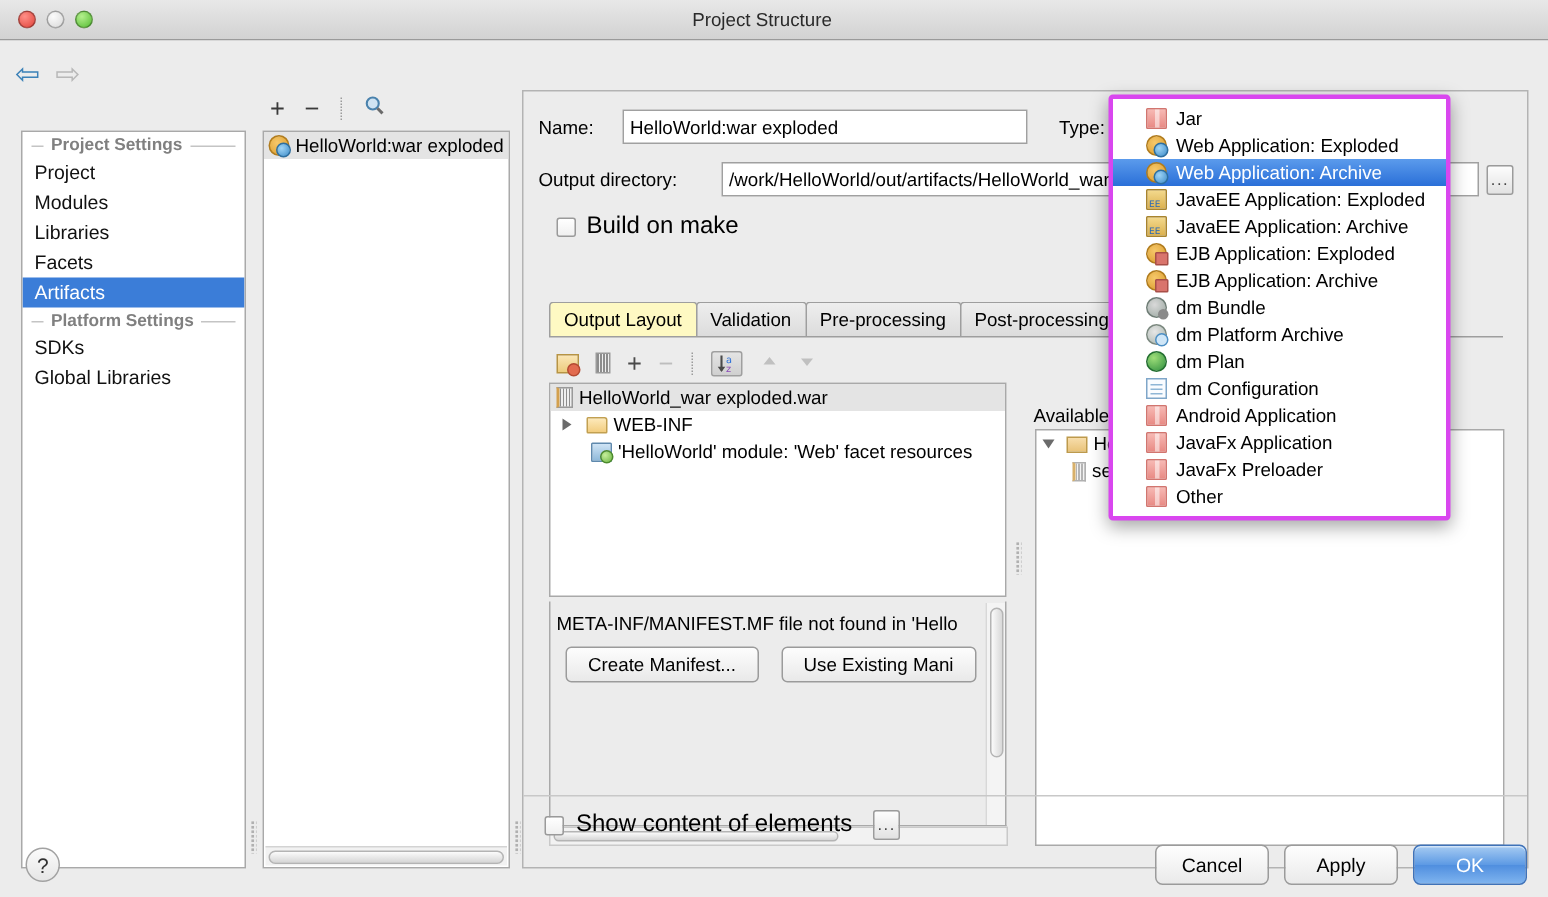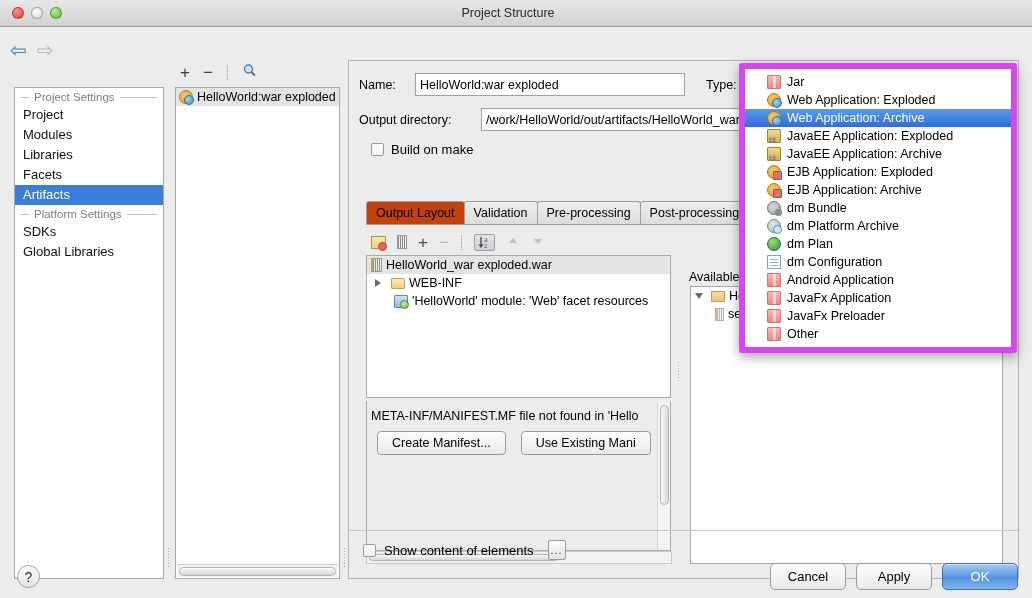--- a/index.html
+++ b/index.html
@@ -43,21 +43,21 @@
   .navarrow.disabled { color:#b8b8b8; }
 
   
   #settings-list {
     position:absolute; left:14px; top:60px; width:150px; height:492px;
     background:#fff; border:1px solid #a9a9a9;
     overflow:hidden;
   }
   .group-header {
     display:flex; align-items:center; gap:5px;
-    font-weight:normal; font-size:11.5px; color:#808080;
+    font-weight:bold; font-size:11.5px; color:#808080;
     padding: 3px 6px 2px 6px; white-space:nowrap;
   }
   .group-header .rule { flex:1; height:1px; background:#c4c4c4; }
   .group-header .rule.l { max-width:8px; }
   .nav-item {
     padding: 2px 8px 3px 8px; font-size:13px; color:#111; white-space:nowrap;
   }
   .nav-item.selected { background:#3b7dd8; color:#fff; }
 
   
@@ -108,31 +108,31 @@
     background:linear-gradient(to bottom,#fdfdfd,#e2e2e2);
     border-radius:2px; display:flex; align-items:center; justify-content:center;
     font-size:11px; color:#444; letter-spacing:1px;
   }
 
   .checkbox-row { display:flex; align-items:center; gap:7px; margin:11px 0 0 22px; }
   .cbox {
     width:13px; height:13px; border:1px solid #9a9a9a; border-radius:2px;
     background:linear-gradient(to bottom,#ffffff,#f0f0f0);
   }
-  .cbox-label { font-size:13px; }
+  .cbox-label { font-size:16px; }
 
   
   #tabs { position:absolute; left:17px; top:140px; display:flex; align-items:flex-end; }
   .tab {
     border:1px solid #9e9e9e; border-bottom:none;
     padding:4px 9px 4px 9px; font-size:12.5px; white-space:nowrap;
     background:linear-gradient(to bottom,#eeeeee,#dcdcdc);
     margin-right:-1px; border-radius:3px 3px 0 0;
   }
-  .tab.active { background:#c2410c; font-weight:normal; color:#000; position:relative; z-index:3; }
+  .tab.active { background:#fef9c3; font-weight:normal; color:#000; position:relative; z-index:3; }
   #tabs-underline {
     position:absolute; left:17px; top:163px; width:636px; height:1px; background:#9e9e9e;
   }
 
   
   #layout-toolbar {
     position:absolute; left:18px; top:168px; width:320px; height:26px;
     display:flex; align-items:center; gap:11px; padding-left:4px;
   }
   .ltb { font-size:15px; line-height:15px; color:#4a4a4a; }
@@ -210,22 +210,22 @@
     display:flex; align-items:center; justify-content:center; font-size:13px;
   }
   .dlg-btn.default {
     background:linear-gradient(to bottom,#a6cbf2 0%, #5d9ae4 50%, #4f8edf 51%, #7fb4ef 100%);
     border-color:#3f72b8; color:#fff; font-weight:500;
     box-shadow: inset 0 1px 0 rgba(255,255,255,.5);
   }
 
   
   #dropdown {
-    position:absolute; left:739px; top:36px; width:278px;
-    background:#fff; border:6px solid #d946ef; border-radius:3px;
+    position:absolute; left:739px; top:36px; width:228px;
+    background:#fff; border:3px solid #d946ef; border-radius:3px;
     box-shadow: 0 4px 12px rgba(0,0,0,.35);
     padding:4px 0 4px 0; z-index:50;
   }
   .dd-item { display:flex; align-items:center; gap:6px; height:18px; padding:0 6px 0 22px; font-size:12.5px; white-space:nowrap; }
   .dd-item.selected {
     background:linear-gradient(to bottom,#5b9bec,#2a6fd8);
     color:#fff;
   }
   .dd-icon { width:14px; height:14px; flex:0 0 14px; position:relative; }
 

